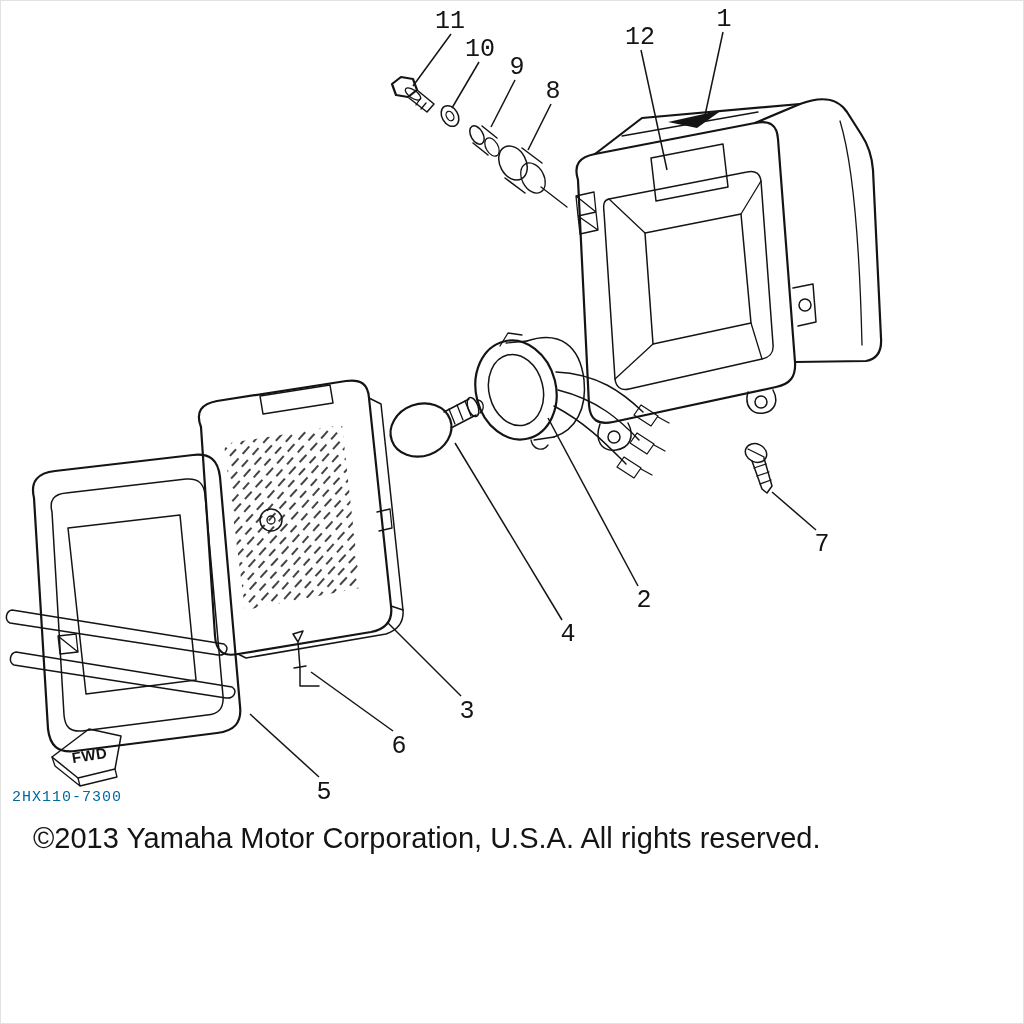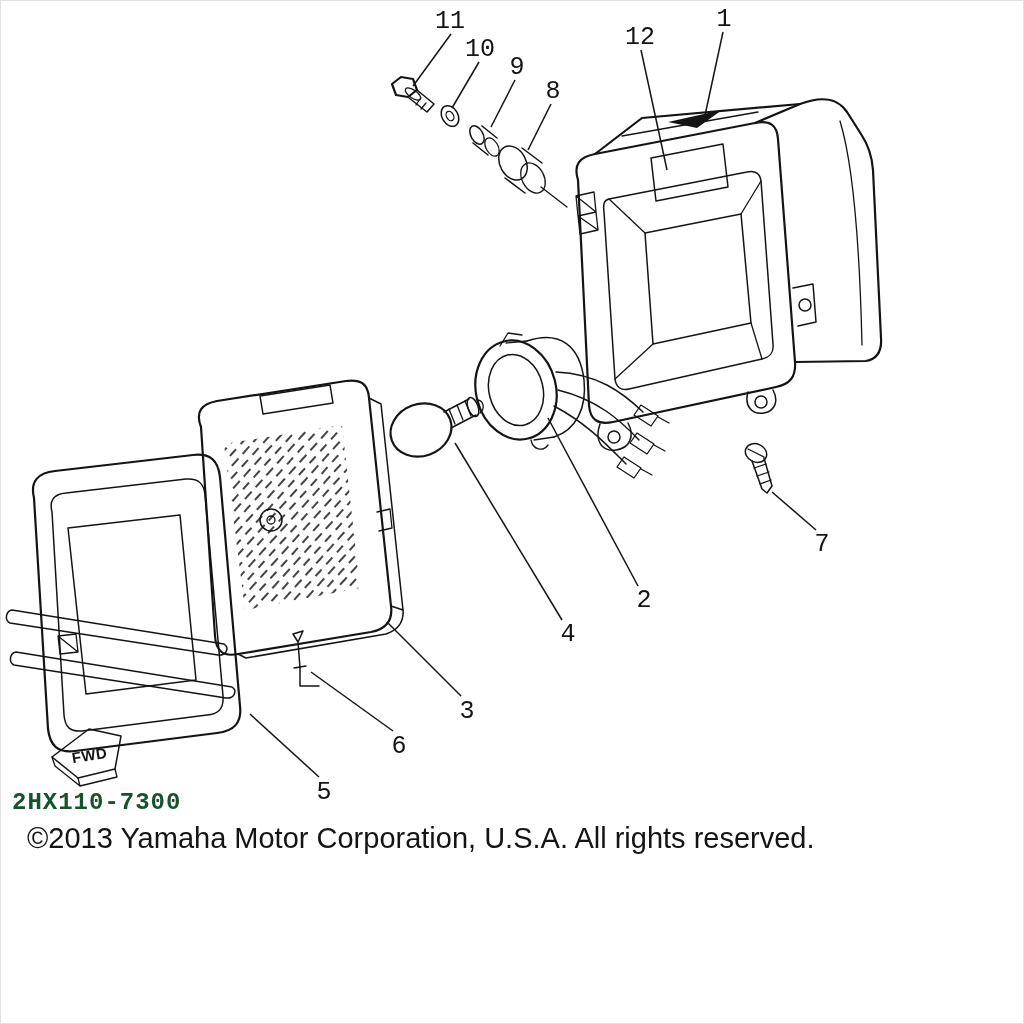--- a/index.html
+++ b/index.html
@@ -9,24 +9,24 @@
     box-shadow: inset 0 0 0 1px #e2e2e2;
   }
   .stage svg { position:absolute; left:0; top:0; }
   .ln { fill:none; stroke:#141414; stroke-width:2.2; stroke-linecap:round; stroke-linejoin:round; }
   .thin { stroke-width:1.5; }
   .hair { stroke-width:1.3; }
   .callout { font-family:"Liberation Mono", monospace; font-size:25px; fill:#141414; }
   .fwd-text { font-family:"Liberation Sans", sans-serif; font-weight:bold; font-size:15px; fill:#141414; letter-spacing:0.5px; }
   .part-code {
     position:absolute; left:12px; top:789px;
-    font-family:"Liberation Mono", monospace; font-size:24px; color:#14532d; letter-spacing:1px;font-weight:bold;
+    font-family:"Liberation Mono", monospace; font-size:15px; color:#0369a1; letter-spacing:1px;
   }
   .copyright {
-    position:absolute; left:27px; top:822px;
+    position:absolute; left:33px; top:822px;
     font-family:"Liberation Sans", sans-serif; font-size:29px; color:#141414;
   }
 </style>
 </head>
 <body>
 
 <div class="stage">
 
   <svg width="1024" height="1024" viewBox="0 0 1024 1024">
     <defs>

